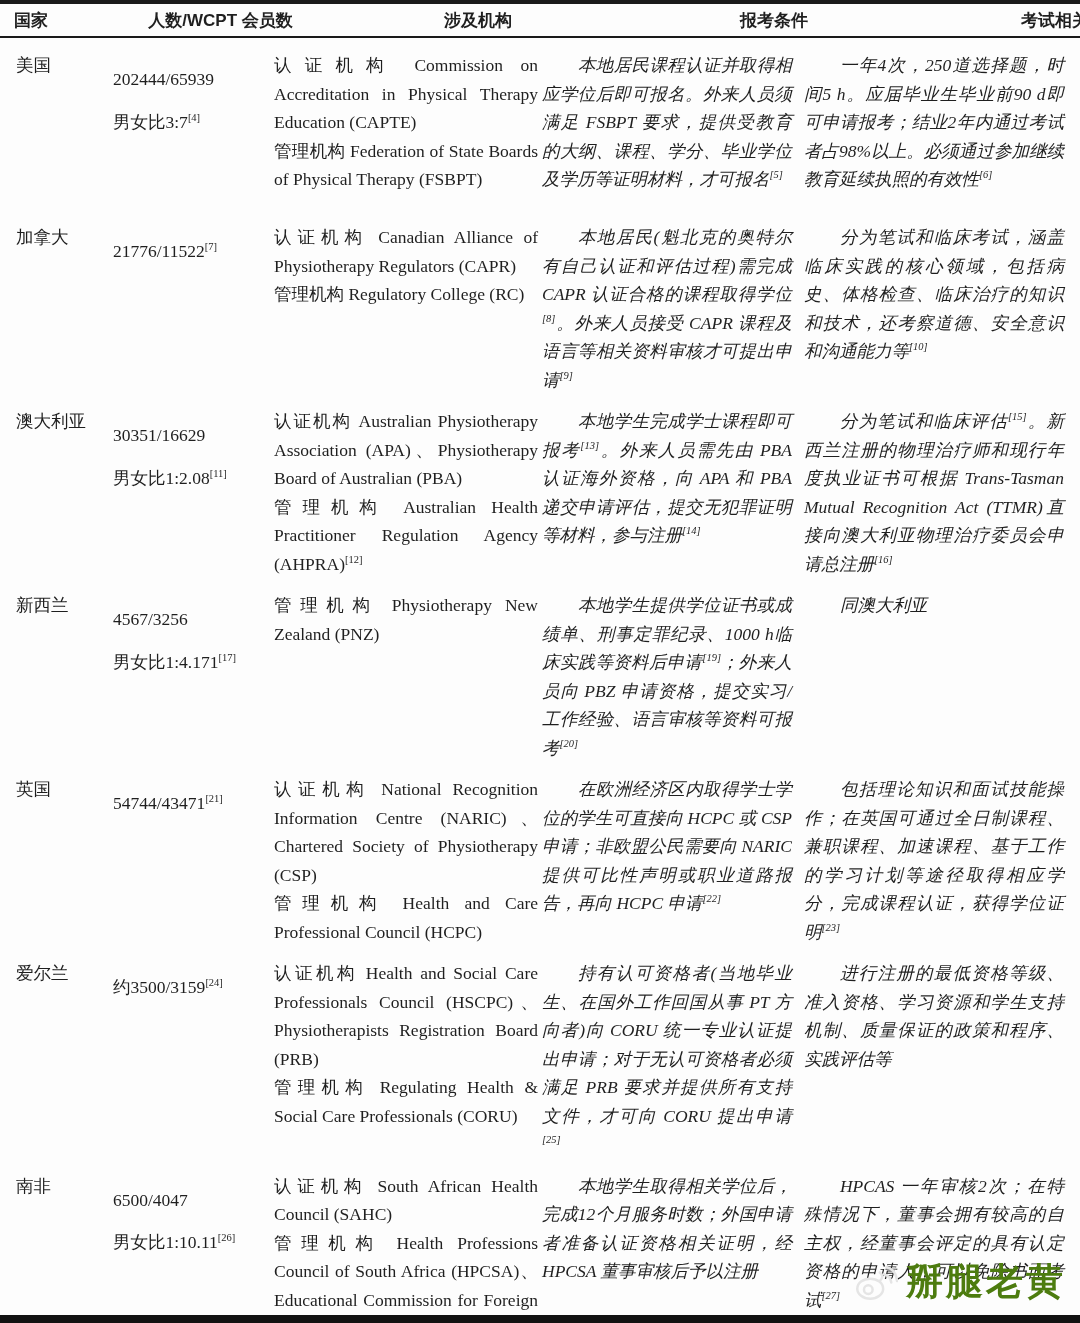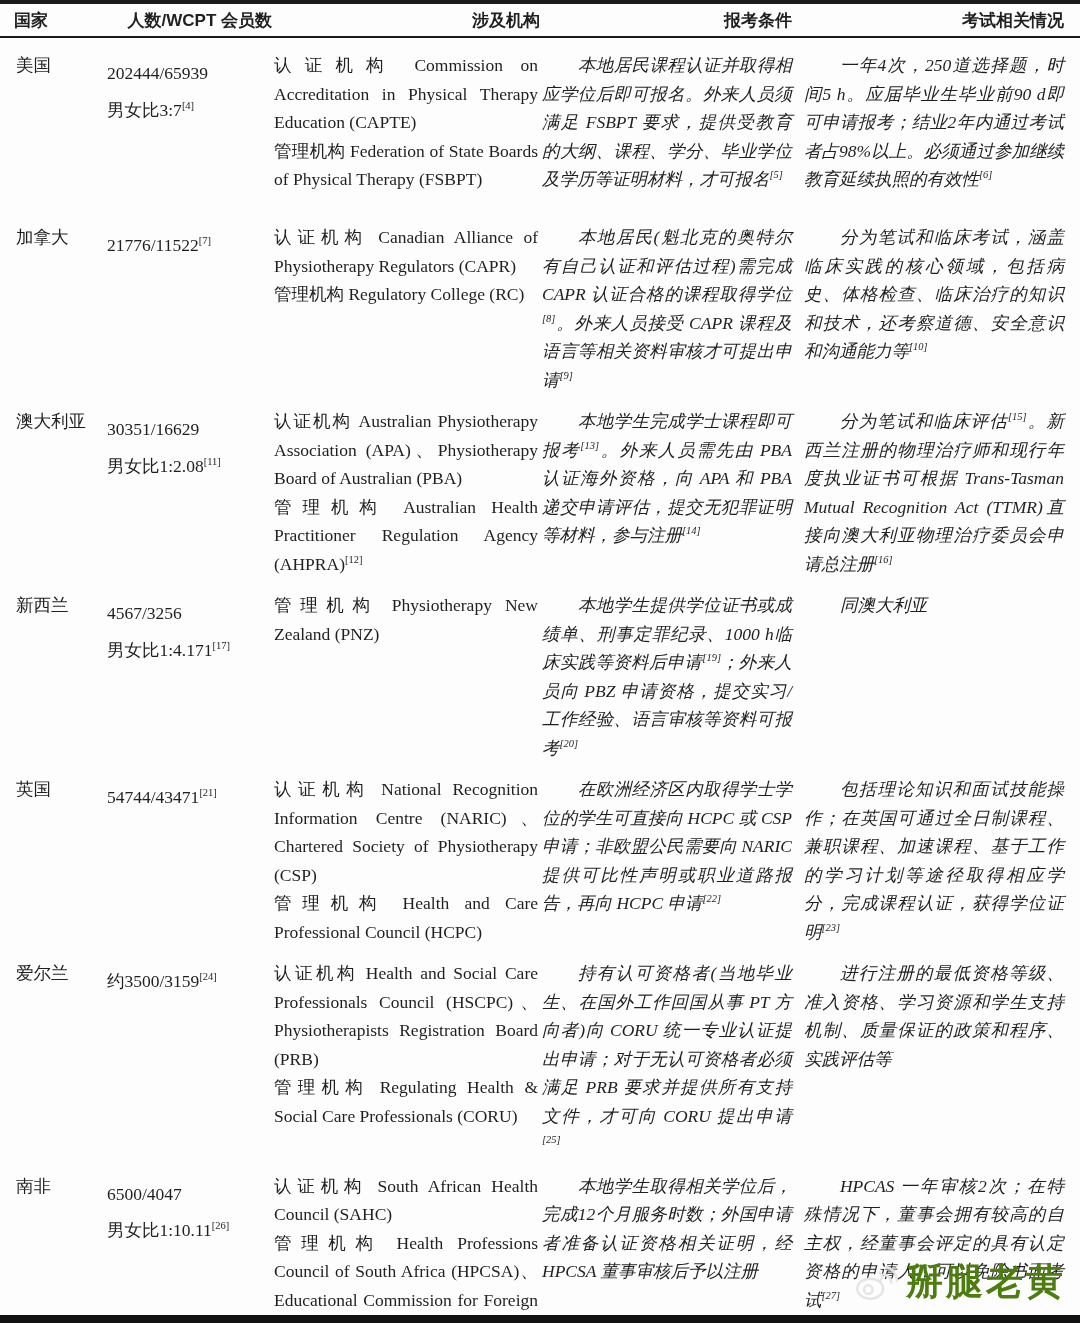--- a/index.html
+++ b/index.html
@@ -20,26 +20,27 @@
     grid-template-columns:83px 175px 268px 252px 272px;
     padding-left:14px;
   }
   .thead {
     height:34px;
     align-items:center;
     border-bottom:2.5px solid #1a1a1a;
     font-family:"Liberation Sans","DejaVu Sans",sans-serif;
     font-weight:700;
     font-size:17px;
-  }
-  .th { text-align:right; }
+    gap:36px;
+  }
+  .th { text-align:center; }
   .th.first { text-align:left; }
   .row { align-items:start; padding-top:13px;padding-left:16px; }
   .cell { font-size:17.5px; line-height:28.5px; }
-  .members div { margin:8px; }
+  .members div { margin:14px; }
   .inst  { padding-right:4px; }
   .cond  { padding-right:2px; }
   .exam  { padding-left:10px; padding-right:2px; }
   .inst p, .cond p, .exam p { text-align:justify; }
   .cond p, .exam p { text-indent:2.05em;font-style:italic; }
   sup { font-size:10.5px; line-height:0; vertical-align:super; }
   .watermark {
     position:absolute; right:14px; bottom:8px;
     display:flex; align-items:center; gap:8px;
     color:#4d7c0f;

